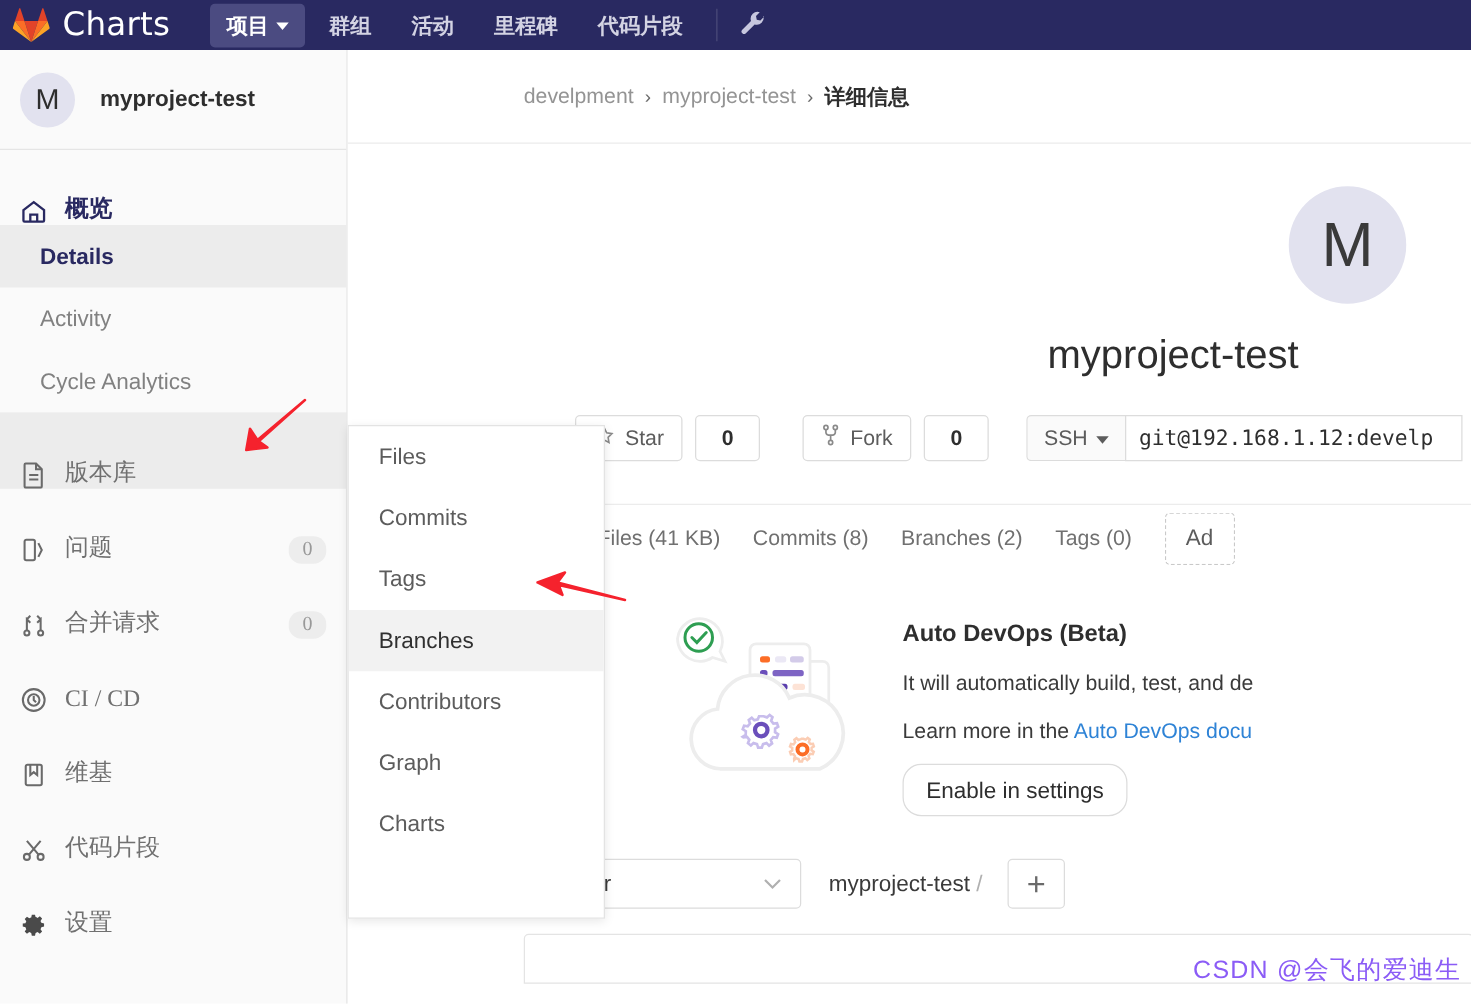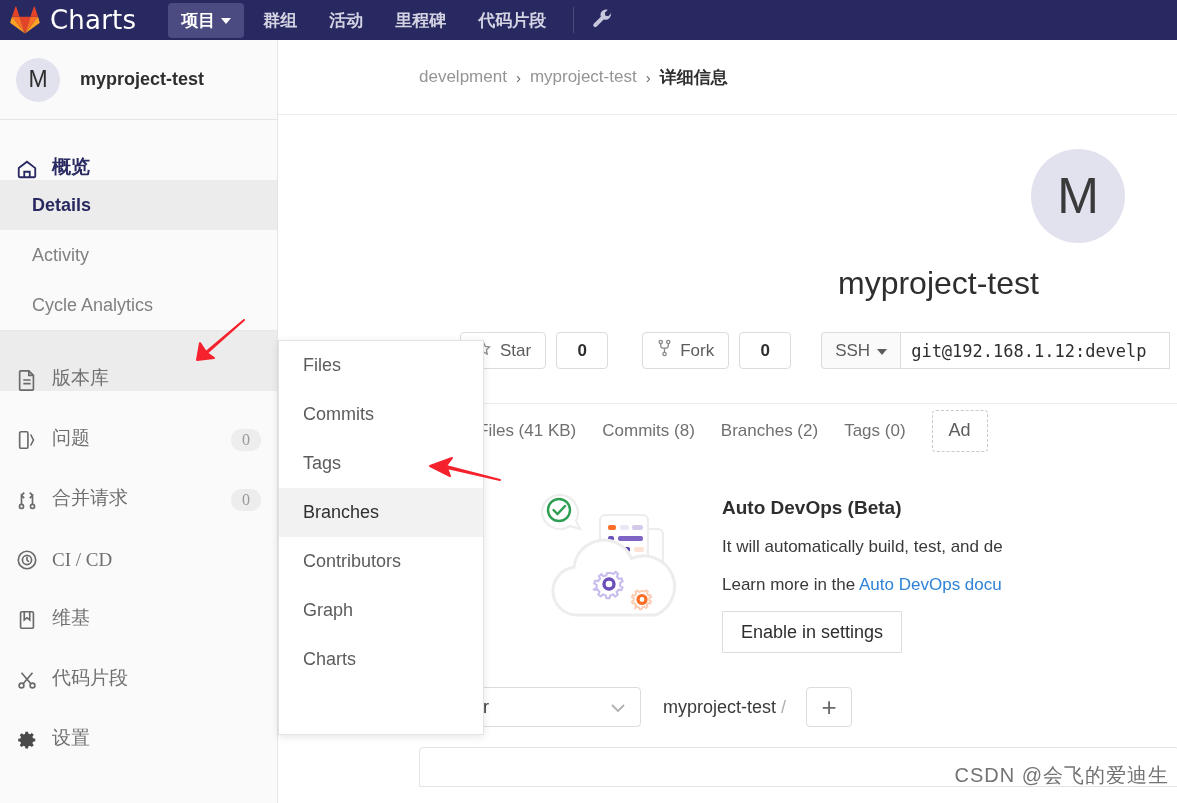--- a/index.html
+++ b/index.html
@@ -188,21 +188,21 @@
     padding-left: 250px; gap: 24px;
   }
   .devops-illus { width: 170px; height: 150px; flex: none; }
   .devops-text { padding-top: 14px; }
   .devops-title { font-size: 19px; font-weight: bold; color: #2e2e2e; }
   .devops-desc { font-size: 17px; color: #3a3a3a; margin-top: 18px; white-space: nowrap; }
   .devops-learn { font-size: 17px; color: #3a3a3a; margin-top: 18px; white-space: nowrap; }
   .link-blue { color: #2e83d6; cursor: pointer; }
   .enable-btn {
     margin-top: 16px; height: 42px; display: inline-flex; align-items: center;
-    justify-content: center; border: 1px solid #dcdcdc; border-radius: 1px;
+    justify-content: center; border: 1px solid #dcdcdc; border-radius: 15px;
     background: #fff; font-size: 18px; color: #2e2e2e; padding: 0 18px; cursor: pointer;
   }
 
   .branchbar {
     display: flex; align-items: center; margin-top: 34px;
     padding-left: 141px; gap: 0;
   }
   .branch-select {
     width: 222px; height: 40px; border: 1px solid #dcdcdc; border-radius: 4px;
     background: #fff; display: flex; align-items: center;
@@ -223,21 +223,21 @@
   }
 
   
   .arrow { position: absolute; z-index: 60; pointer-events: none; }
   .arrow-a { left: 186px; top: 318px; }
   .arrow-b { left: 424px; top: 452px; }
 
   
   .watermark {
     position: absolute; right: 8px; bottom: 14px;
-    font-size: 20px; color: #737373; z-index: 50;
+    font-size: 20px; color: #8b5cf6; z-index: 50;
     white-space: nowrap; letter-spacing: 1px;
   }
 </style>
 </head>
 <body>
 
 <div class="app">
 
   <div class="topnav">
     <div class="gl-logo">

